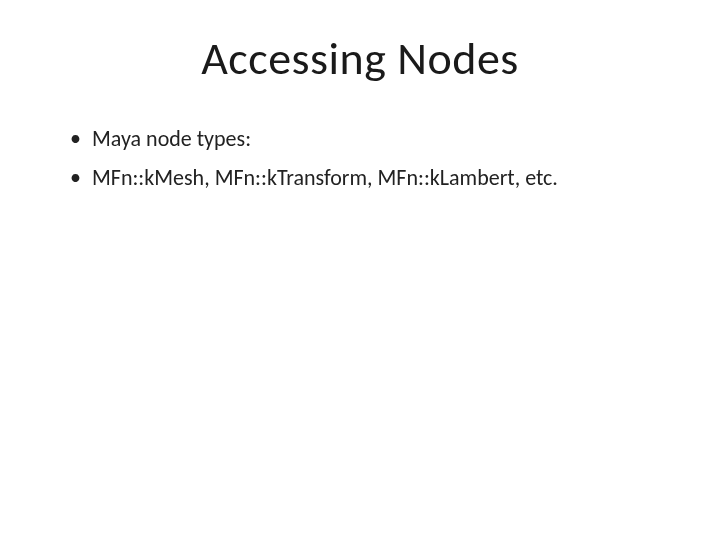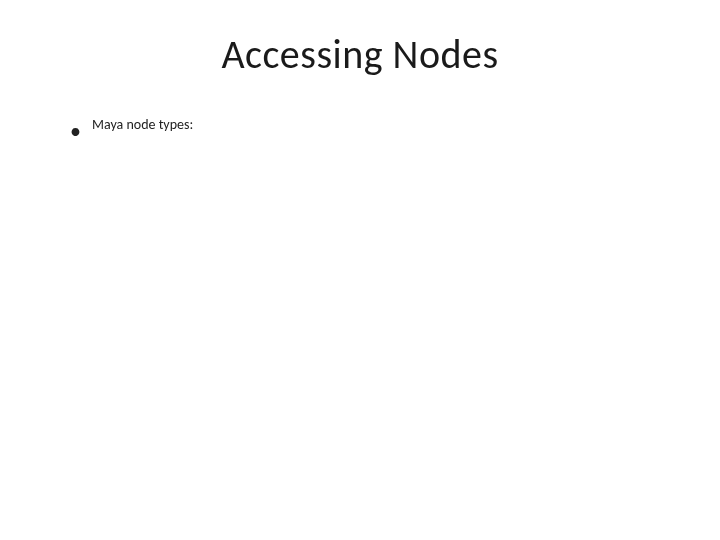--- a/index.html
+++ b/index.html
@@ -10,33 +10,33 @@
     body {
       width: 720px;
       height: 540px;
       background: #ffffff;
       font-family: Calibri, 'Segoe UI', Arial, sans-serif;
       color: #000000;
       padding: 30px 60px;
       overflow: hidden;
     }
     .slide-title {
-      font-size: 40px;
+      font-size: 46px;
       font-weight: 400;
       text-align: center;
       margin-bottom: 35px;
       color: #1a1a1a;
       letter-spacing: 0.5px;
     }
     .bullet-list {
       list-style: none;
       padding-left: 10px;
     }
     .bullet-item {
-      font-size: 14px;
+      font-size: 22px;
       line-height: 1.6;
       color: #222222;
       position: relative;
       padding-left: 22px;
       margin-bottom: 4px;
     }
     .bullet-item::before {
       content: "•";
       position: absolute;
       left: 0;
@@ -45,13 +45,14 @@
       color: #222222;
     }
   </style>
 </head>
 <body>
 
 <h1 class="slide-title">Accessing Nodes</h1>
 
 <ul class="bullet-list">
   <li class="bullet-item">Maya node types:</li>
+  <li class="bullet-item">MFn::kMesh, MFn::kTransform, MFn::kLambert, etc.</li>
 </ul>
 
 </body></html>

